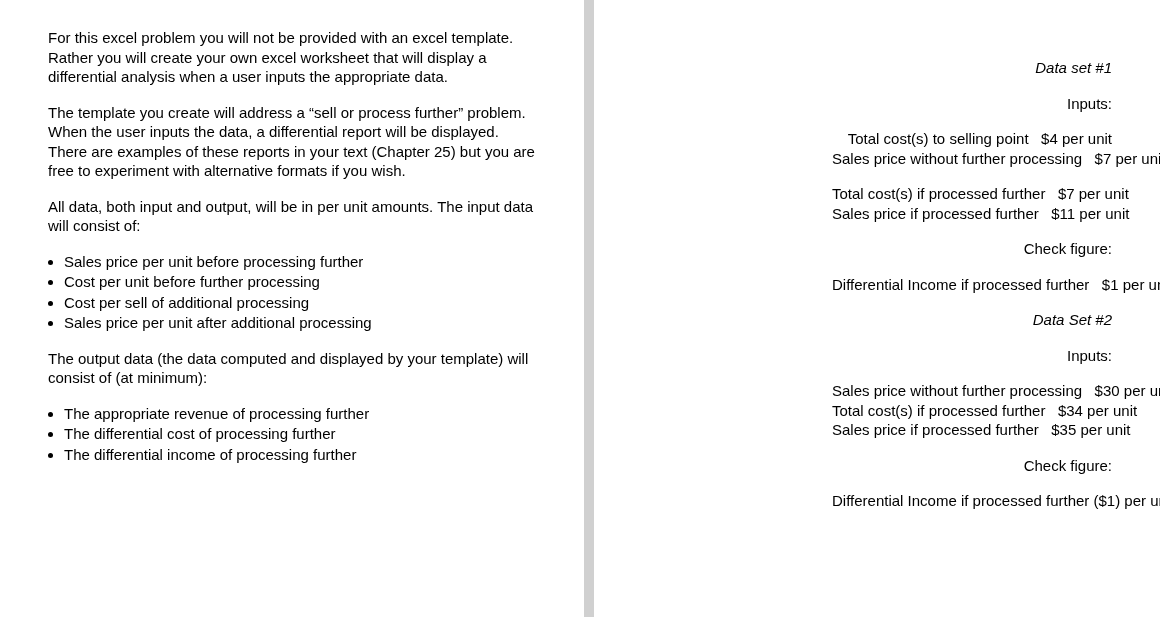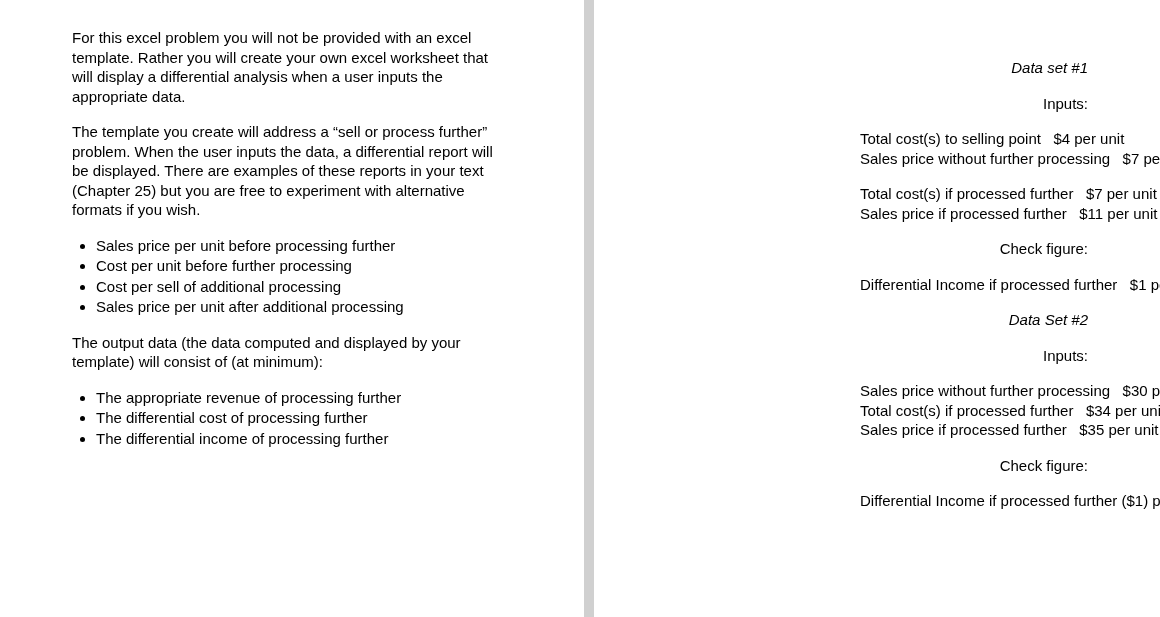--- a/index.html
+++ b/index.html
@@ -13,21 +13,21 @@
       line-height: 1.3;
       color: #000;
       background: #d0d0d0;
       width: 1160px;
       height: 617px;
       display: flex;
       overflow: hidden;
     }
     .page {
       background: #fff;
-      padding: 28px 72px;
+      padding: 28px 48px;
       overflow: hidden;
     }
     .page-left {
       width: 584px;
       margin-right: 2px;
     }
     .divider {
       width: 8px;
       background: #d0d0d0;
     }
@@ -35,47 +35,48 @@
       flex: 1;
       padding-left: 190px;
       padding-top: 58px;
       text-align: right;
     }
     p {
       margin-bottom: 16px;
     }
     ul {
       list-style: disc;
-      margin-left: 24px;
+      margin-left: 16px;
       margin-bottom: 16px;
     }
     li {
       margin-bottom: 1px;
     }
     .italic {
       font-style: italic;
     }
     .indent-1 {
       margin-left: 12px;
       margin-bottom: 16px;
     }
     .indent-2 {
-      margin-left: 76px;
+      margin-left: 48px;
       margin-bottom: 16px;
     }
     .data-line {
       white-space: pre;
     }
   </style>
 </head>
 <body>
 
 <div class="page page-left">
   <p>For this excel problem you will not be provided with an excel template. Rather you will create your own excel worksheet that will display a differential analysis when a user inputs the appropriate data.</p>
   <p>The template you create will address a “sell or process further” problem. When the user inputs the data, a differential report will be displayed. There are examples of these reports in your text (Chapter 25) but you are free to experiment with alternative formats if you wish.</p>
+  <p>All data, both input and output, will be in per unit amounts. The input data will consist of:</p>
   <ul>
     <li>Sales price per unit before processing further</li>
     <li>Cost per unit before further processing</li>
     <li>Cost per sell of additional processing</li>
     <li>Sales price per unit after additional processing</li>
   </ul>
   <p>The output data (the data computed and displayed by your template) will consist of (at minimum):</p>
   <ul>
     <li>The appropriate revenue of processing further</li>
     <li>The differential cost of processing further</li>

